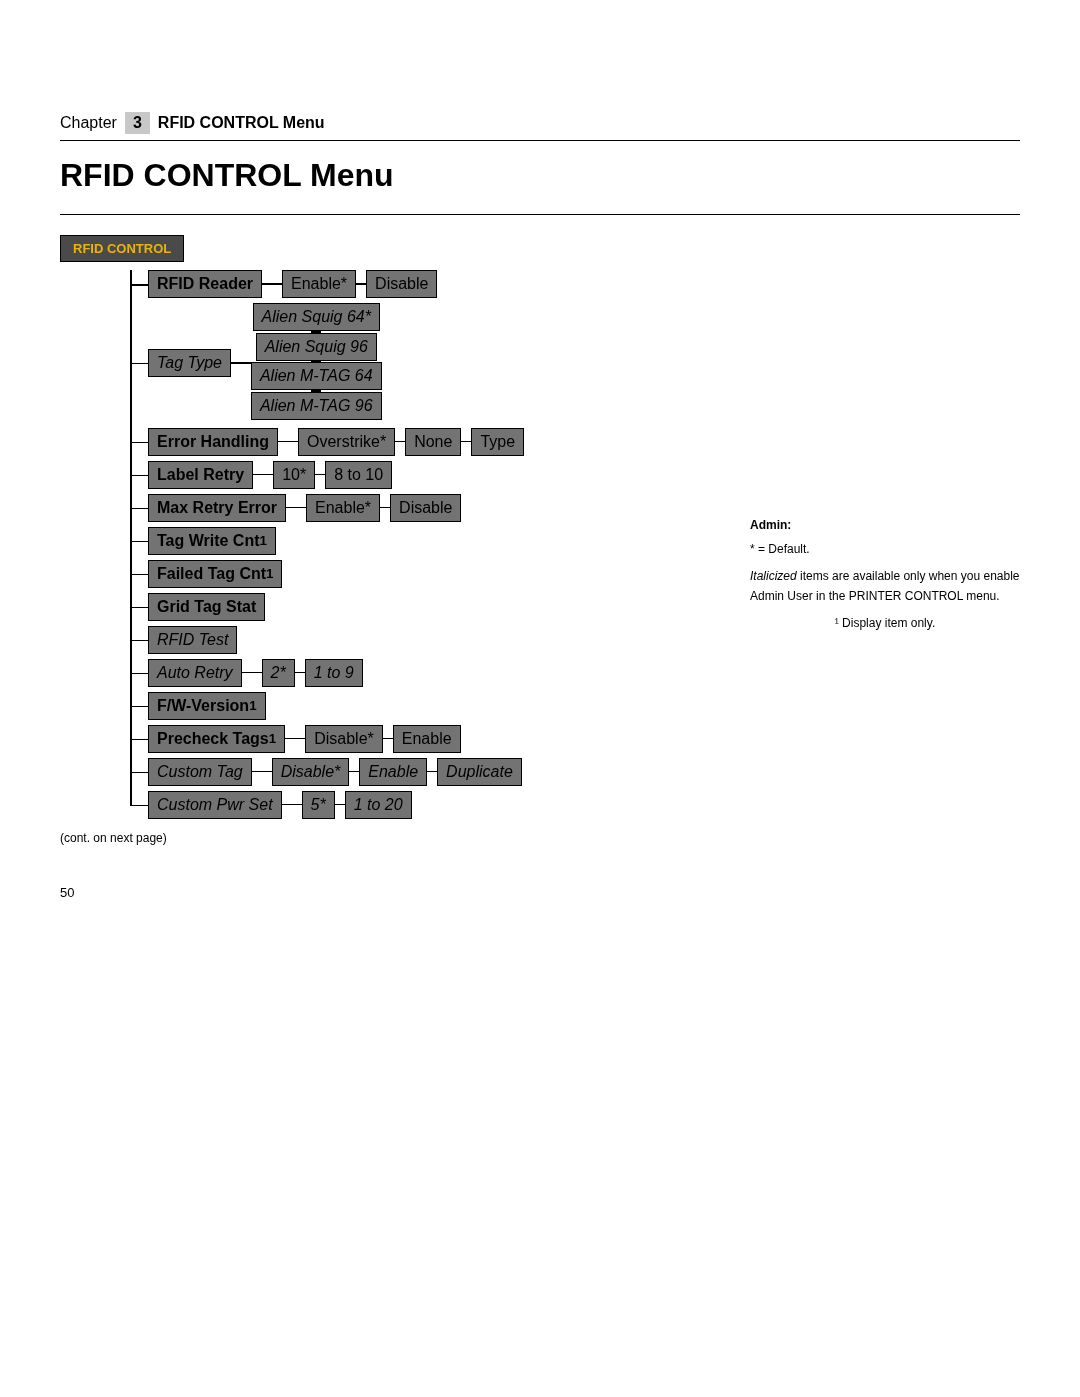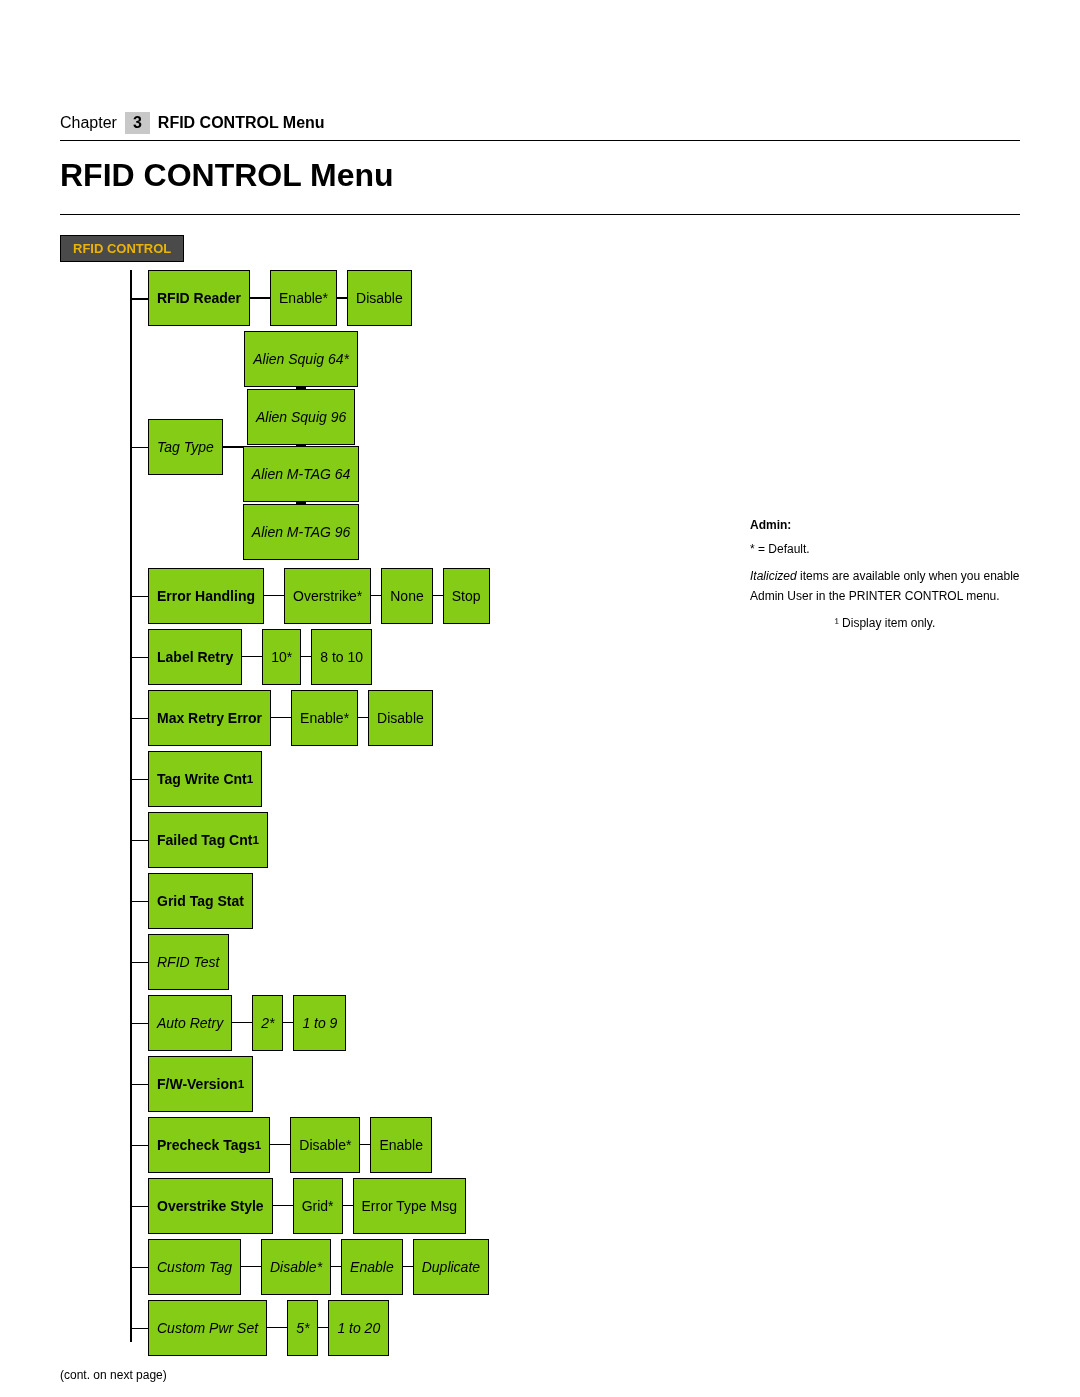--- a/index.html
+++ b/index.html
@@ -50,23 +50,23 @@
       border-top: 1.5px solid #000;
       margin-bottom: 20px;
     }
 
     
     .box {
       display: inline-flex;
       align-items: center;
       justify-content: center;
       border: 1.5px solid #000;
-      padding: 19px 8px;
-      font-size: 14px;
-      background: #84cc16;
+      padding: 4px 8px;
+      font-size: 16px;
+      background: #737373;
       white-space: nowrap;
       min-height: 22px;
     }
     .box-bold { font-weight: bold; }
     .box-italic { font-style: italic; }
 
     .cont-note {
       margin-top: 12px;
       font-size: 12px;
     }
@@ -231,21 +231,21 @@
       </div>
 
       <div class="tree-row">
         <div class="tree-item">
           <div class="box box-bold">Error Handling</div>
           <div class="opt-connector"></div>
           <div class="box">Overstrike*</div>
           <div class="opt-connector-sm"></div>
           <div class="box">None</div>
           <div class="opt-connector-sm"></div>
-          <div class="box">Stop</div>
+          <div class="box">Type</div>
         </div>
       </div>
 
       <div class="tree-row">
         <div class="tree-item">
           <div class="box box-bold">Label Retry</div>
           <div class="opt-connector"></div>
           <div class="box">10*</div>
           <div class="opt-connector-sm"></div>
           <div class="box">8 to 10</div>
@@ -313,29 +313,20 @@
       <div class="tree-row">
         <div class="tree-item">
           <div class="box box-bold">Precheck Tags<sup>1</sup></div>
           <div class="opt-connector"></div>
           <div class="box">Disable*</div>
           <div class="opt-connector-sm"></div>
           <div class="box">Enable</div>
         </div>
       </div>
 
-      <div class="tree-row">
-        <div class="tree-item">
-          <div class="box box-bold">Overstrike Style</div>
-          <div class="opt-connector"></div>
-          <div class="box">Grid*</div>
-          <div class="opt-connector-sm"></div>
-          <div class="box">Error Type Msg</div>
-        </div>
-      </div>
 
       <div class="tree-row">
         <div class="tree-item">
           <div class="box box-italic">
               <em>Custom Tag</em>
             </div>
           <div class="opt-connector"></div>
           <div class="box box-italic">
               <em>Disable*</em>
             </div>

